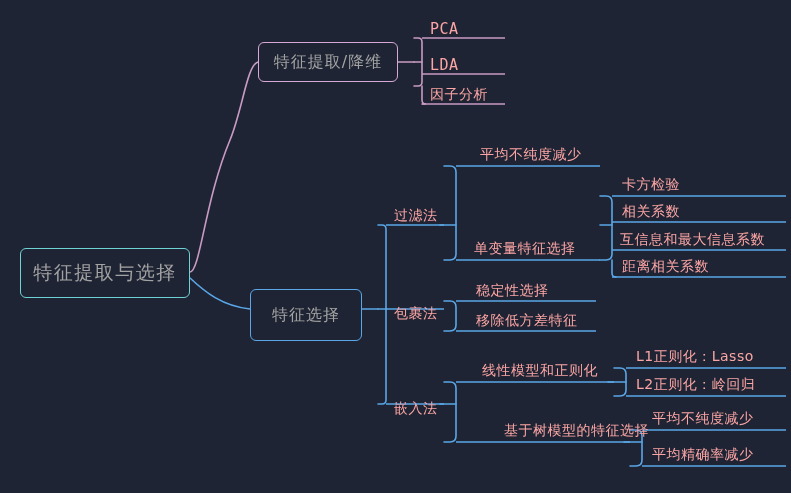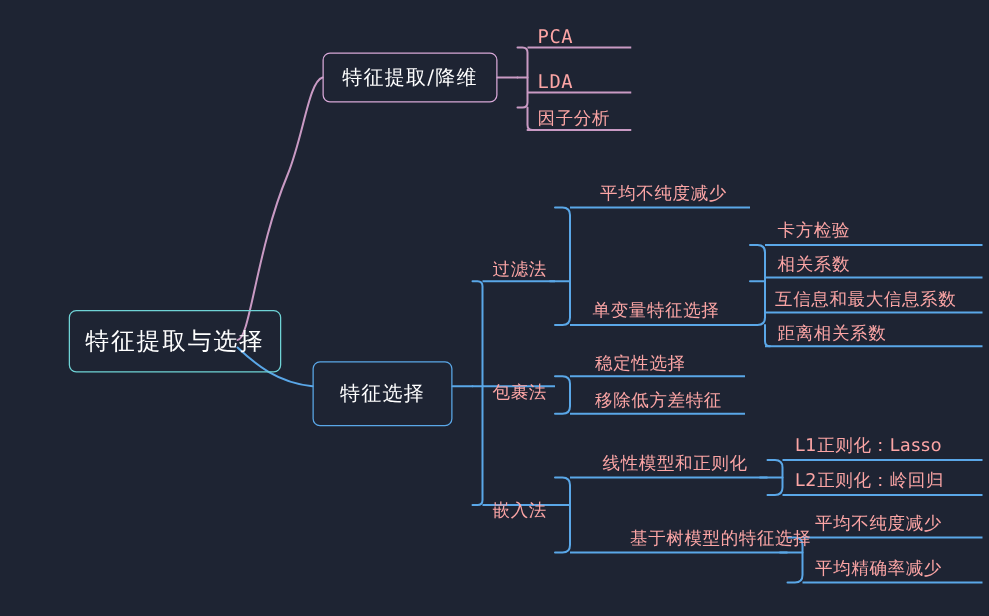--- a/index.html
+++ b/index.html
@@ -22,21 +22,21 @@
     width: 791px;
     height: 493px;
     pointer-events: none;
   }
   .node {
     position: absolute;
     box-sizing: border-box;
     display: flex;
     align-items: center;
     justify-content: center;
-    color: #ffffff;
+    color: #a3a3a3;
     white-space: nowrap;
   }
   .boxnode {
     border: 1.6px solid #6fd3d6;
     border-radius: 6px;
     background: transparent;
   }
   .boxnode.pink {
     border-color: #d8a8d8;
   }
@@ -119,21 +119,21 @@
     <path d="M 608 382 L 626 382" fill="none" stroke="#5aa7e8" stroke-width="1.6" stroke-linecap="round"></path>
     <path d="M 626 368 L 786 368" fill="none" stroke="#5aa7e8" stroke-width="1.6"></path>
     <path d="M 626 396 L 786 396" fill="none" stroke="#5aa7e8" stroke-width="1.6"></path>
 
     <path d="M 630 430 L 636 430 Q 642 430 642 436 L 642 460 Q 642 466 636 466 L 630 466" fill="none" stroke="#5aa7e8" stroke-width="1.6" stroke-linecap="round"></path>
     <path d="M 624 442 L 642 442" fill="none" stroke="#5aa7e8" stroke-width="1.6" stroke-linecap="round"></path>
     <path d="M 642 430 L 786 430" fill="none" stroke="#5aa7e8" stroke-width="1.6"></path>
     <path d="M 642 466 L 786 466" fill="none" stroke="#5aa7e8" stroke-width="1.6"></path>
   </svg>
 
-  <div class="node boxnode root" style="left:20px; top:248px; width:170px; height:50px;margin-left:35px;">
+  <div class="node boxnode root" style="left:20px; top:248px; width:170px; height:50px;">
     <span>特征提取与选择</span>
   </div>
 
   <div class="node boxnode pink lvl1" style="left:258px; top:42px; width:140px; height:40px;">
     <span>特征提取/降维</span>
   </div>
 
   <div class="node boxnode blue lvl1" style="left:250px; top:289px; width:112px; height:52px;">
     <span>特征选择</span>
   </div>

